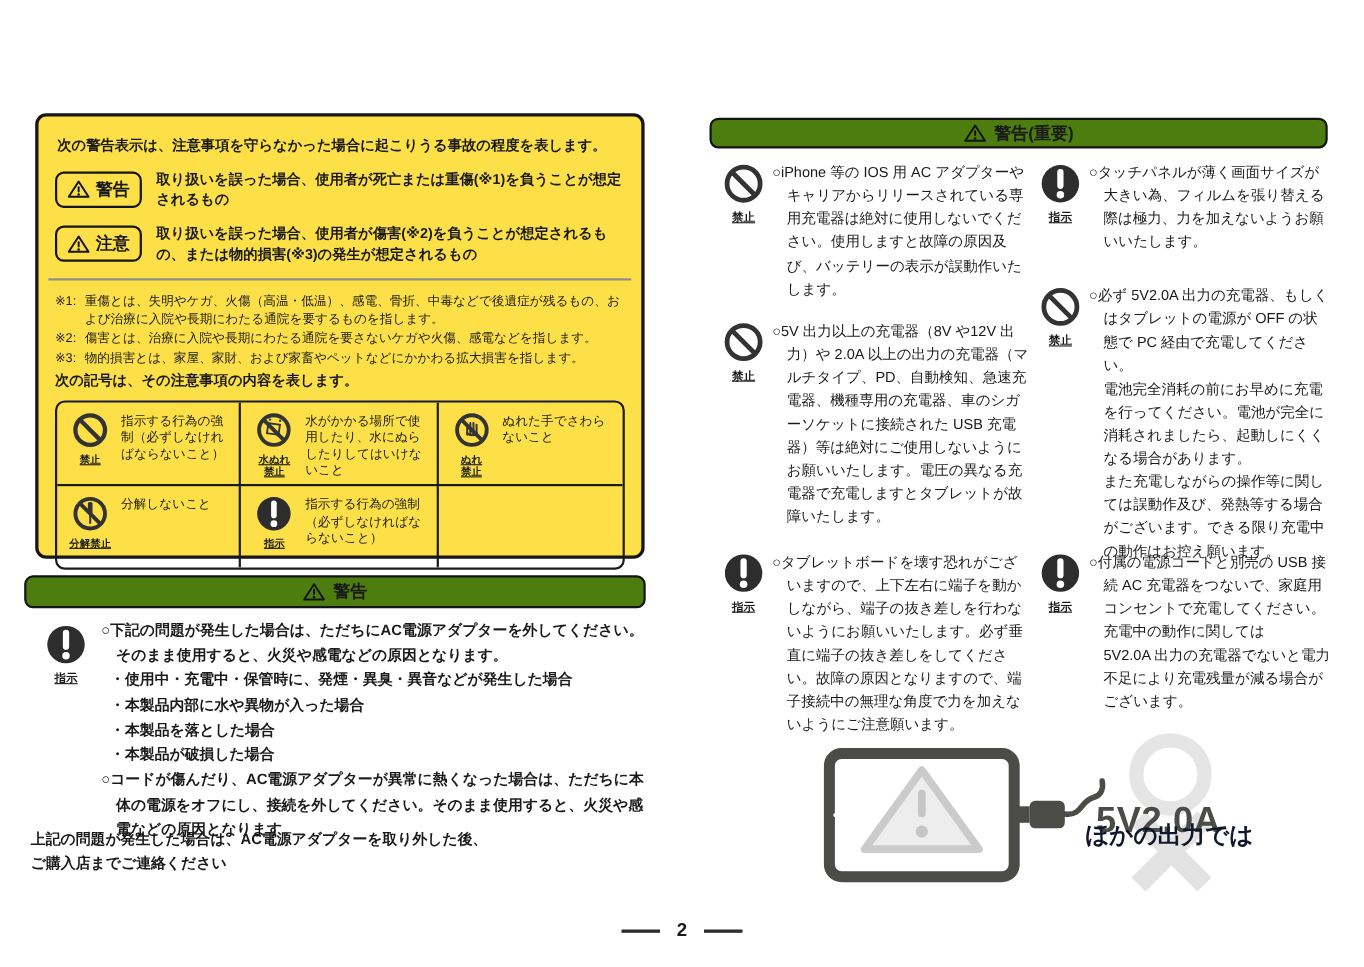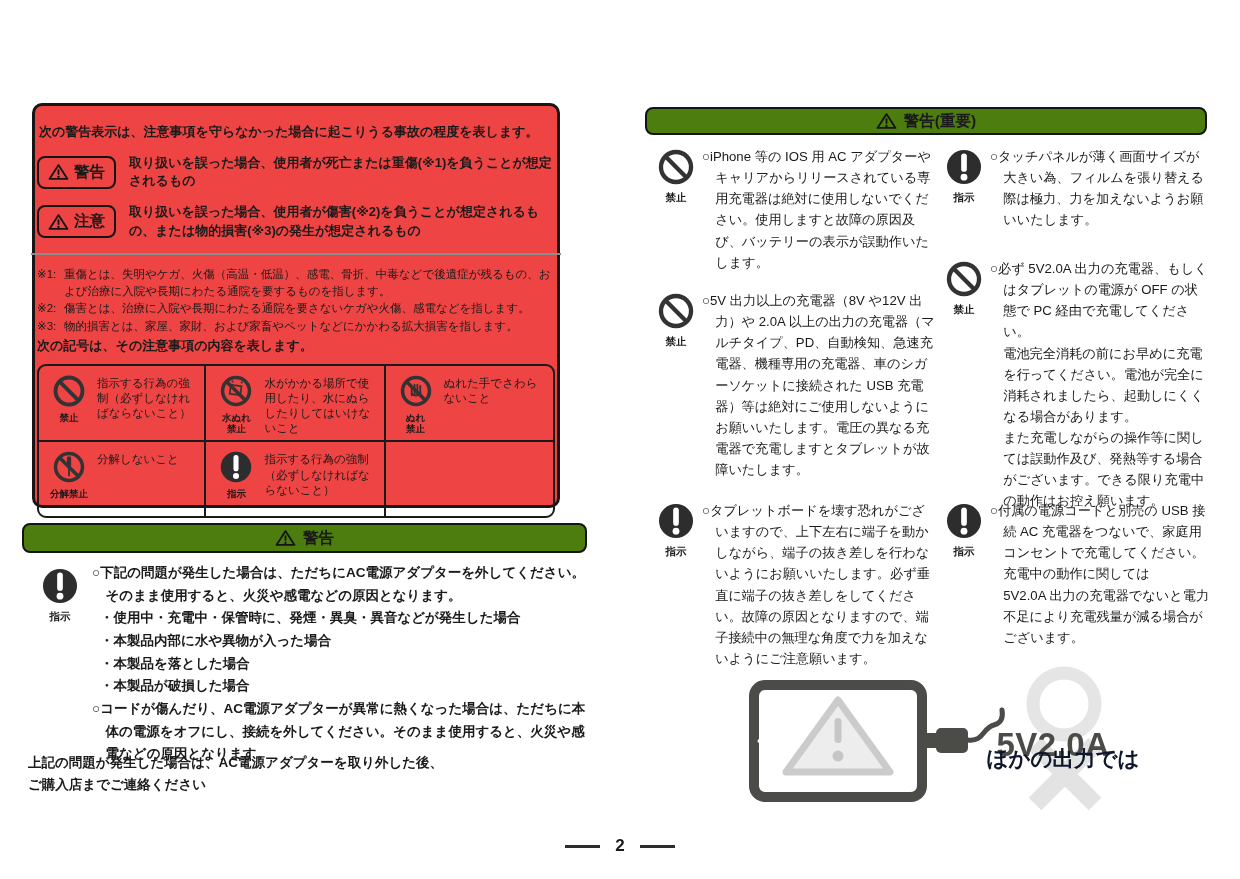--- a/index.html
+++ b/index.html
@@ -7,25 +7,25 @@
   .page{position:relative;width:1240px;height:879px;background:#fff;overflow:hidden;}
 
   
   .hdr-box{position:absolute;border:2.5px solid #141414;border-radius:8px;
            display:flex;align-items:center;justify-content:center;gap:7px;
            font-size:15.5px;font-weight:bold;background:#4d7c0f;}
   .tri-icon{width:21px;height:18px;flex:none;}
   .icon40{width:38px;height:38px;}
   .icon34{width:34px;height:34px;}
   .icol{flex:none;text-align:center;}
-  .icol .ilabel{font-size:10.5px;font-weight:600;margin-top:1px;white-space:pre-line;line-height:1.15;}
+  .icol .ilabel{font-size:10.5px;font-weight:600;margin-top:1px;white-space:pre-line;line-height:1.15;text-decoration:underline;}
 
   
   .levels-box{position:absolute;left:32px;top:103px;width:518px;height:369px;
-              border:3px solid #161616;border-radius:10px;padding:15px 2px;background:#ef4444;}
+              border:3px solid #161616;border-radius:10px;padding:15px 15px;background:#fde047;}
   .intro{font-size:13px;font-weight:600;margin:2px 0 0 2px;}
   .badge-row{display:flex;align-items:center;gap:13px;margin-top:13px;}
   .badge{flex:none;display:inline-flex;align-items:center;gap:5px;border:2.5px solid #141414;
          border-radius:8px;padding:4px 9px;font-size:15.5px;font-weight:bold;}
   .badge-desc{font-size:13px;font-weight:600;line-height:1.4;}
   .sep{border:none;border-top:2px solid #8d8d8d;margin:13px -6px 11px -6px;}
   .note{position:relative;padding-left:27px;font-size:11.5px;font-weight:500;line-height:1.5;}
   .note .lbl{position:absolute;left:0;top:0;}
   .sym-intro{font-size:13px;font-weight:600;margin-top:2px;}
 

